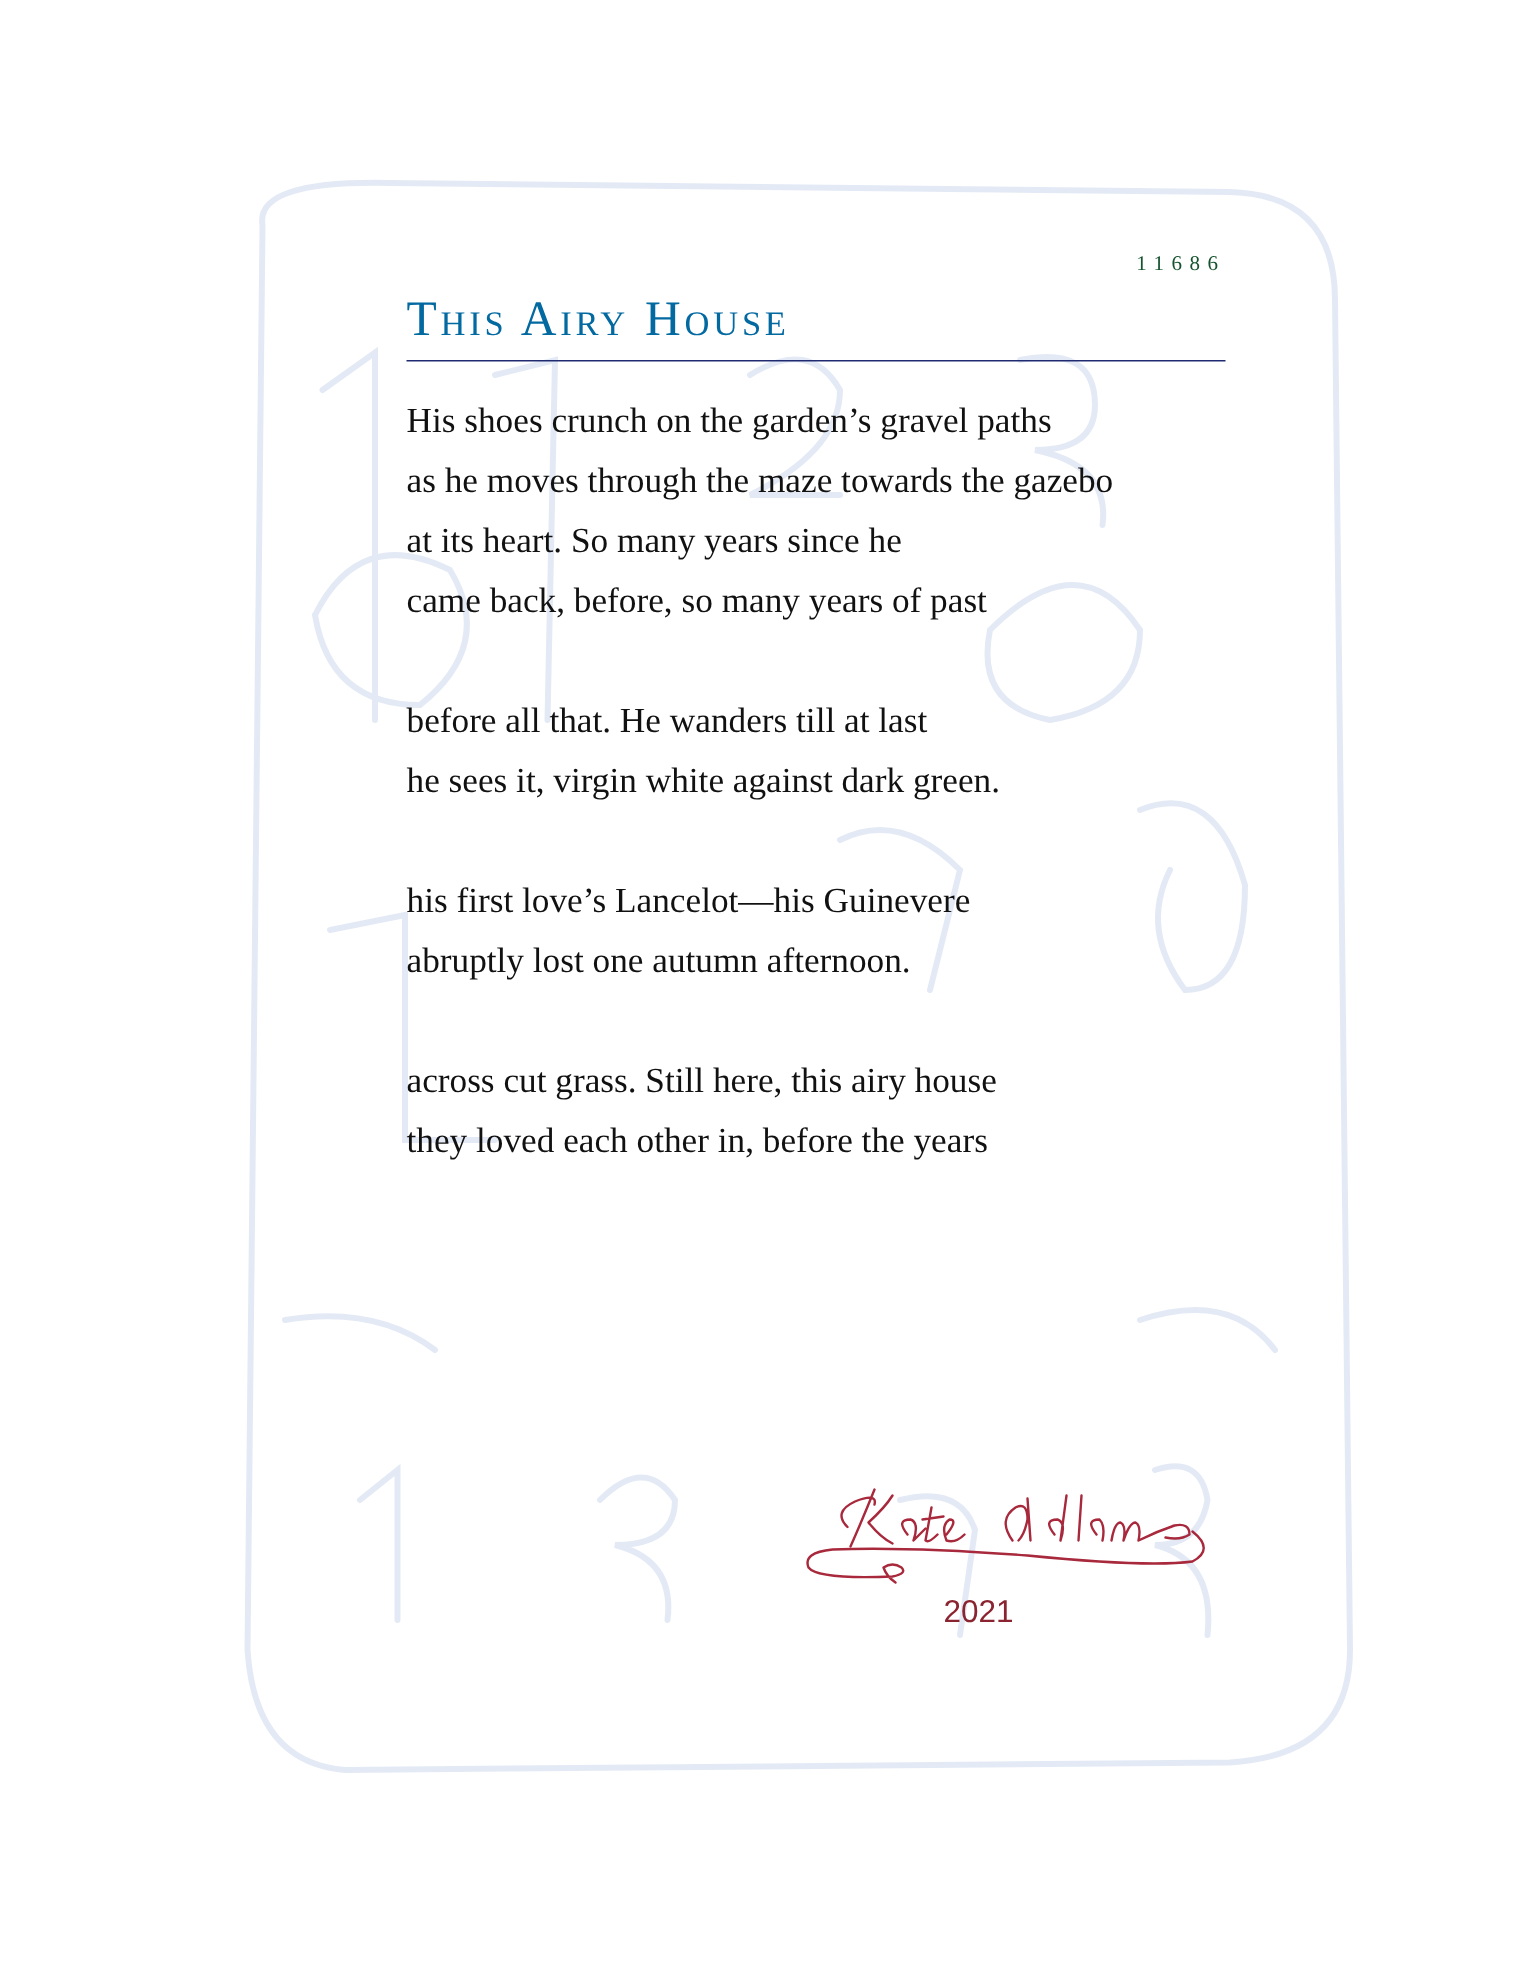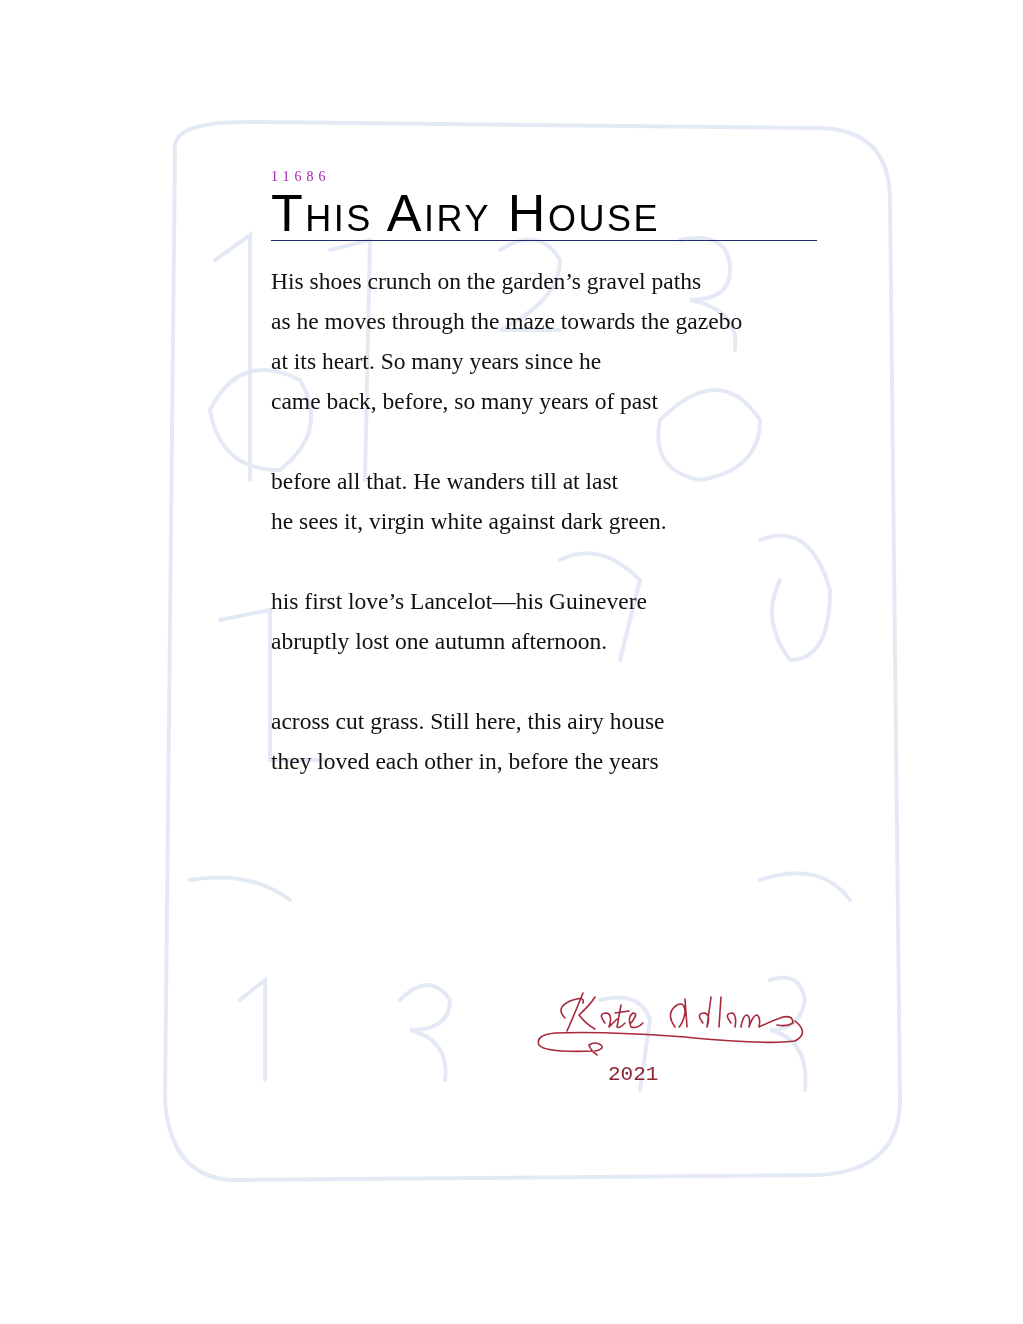--- a/index.html
+++ b/index.html
@@ -1,32 +1,32 @@
 <!DOCTYPE html>
 <html><head>
   <meta charset="utf-8">
   <style>
     html, body { margin:0; padding:0; background:#ffffff; }
     body { width:1023px; height:1324px; position:relative; overflow:hidden;
            font-family: "DejaVu Serif", "Liberation Serif", serif; }
     .watermark { position:absolute; left:0; top:0; width:1023px; height:1324px; pointer-events:none; }
     .page { position:absolute; left:271px; top:168px; width:546px; }
-    .number { font-family:"Liberation Serif", serif; color:#a21caf; font-size:14px;
-              letter-spacing:5px; height:18px; line-height:18px; }
-    .title { font-family:Liberation Sans, sans-serif; color:#000000; font-size:52px;
+    .number { font-family:"Liberation Serif", serif; color:#14532d; font-size:14px;
+              letter-spacing:5px; height:18px; line-height:18px;text-align:right; }
+    .title { font-family:Liberation Serif, serif; color:#0369a1; font-size:33px;
              letter-spacing:2.5px; font-variant:small-caps; line-height:46px;
              margin-top:4px; white-space:nowrap; }
     .rule { height:0; border-top:1.5px solid #1f2a70; margin-top:4px; width:546px; }
     .poem { margin-top:20px; font-family:"Liberation Serif", serif; font-size:23.5px;
             color:#111; line-height:40px; }
     .stanza { margin-bottom:40px; }
     .line { white-space:nowrap; display:block; }
     .orn { color:#7a1216; font-size:20px; position:absolute; left:492px; }
     .sig { position:absolute; left:264px; top:815px; width:280px; height:80px; }
-    .year { position:absolute; left:337px; top:895px; font-family:Liberation Mono, monospace;
+    .year { position:absolute; left:358px; top:895px; font-family:Liberation Sans, sans-serif;
             font-size:21px; color:#8a2430; }
   </style>
 </head>
 <body>
 
 <svg class="watermark" viewBox="0 0 1023 1324">
   <g fill="none" stroke="#e4eaf5" stroke-width="4" stroke-linecap="round">
     <path d="M175 150 Q170 120 260 122 L820 128 Q890 130 890 200 L900 1100 Q900 1170 820 1175 L230 1180 Q170 1175 165 1100 Z"></path>
 
     <path d="M215 260 L250 235 L250 480"></path>

